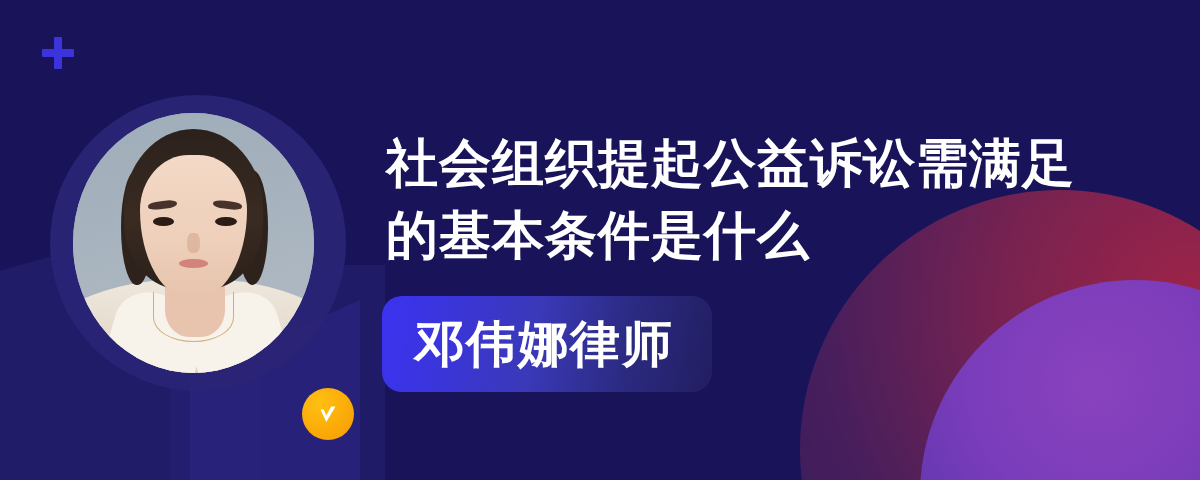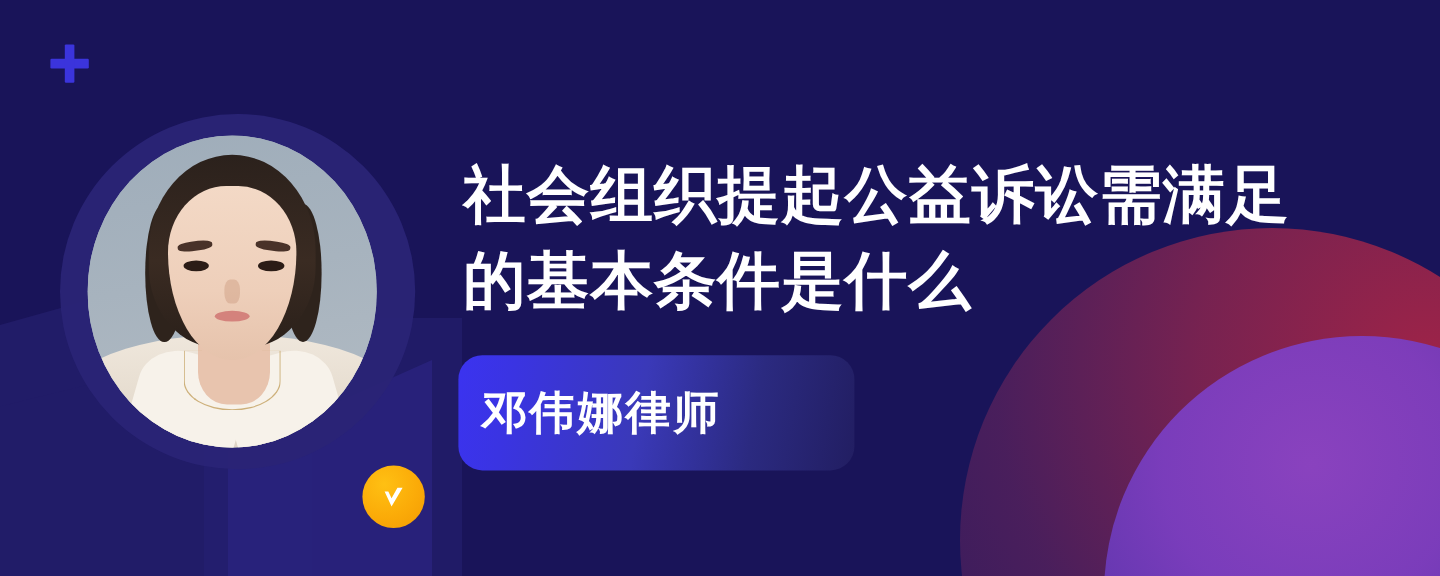--- a/index.html
+++ b/index.html
@@ -279,24 +279,24 @@
     top: 296px;
     width: 330px;
     height: 96px;
     border-radius: 20px;
     background: linear-gradient(100deg, #3b33f0 0%, #3a34e2 14%, #3a39b8 46%, #2b2a80 74%, #221e62 100%);
     display: flex;
     align-items: center;
   }
   .name-pill .name-text {
     color: #ffffff;
-    font-size: 38px;
+    font-size: 50px;
     font-weight: 700;
     letter-spacing: 2px;
-    padding-left: 19px;
+    padding-left: 32px;
   }
 </style>
 </head>
 <body>
 
 <div class="banner">
 
   <div class="bg-base"></div>
 
   <div class="poly-a"></div>

